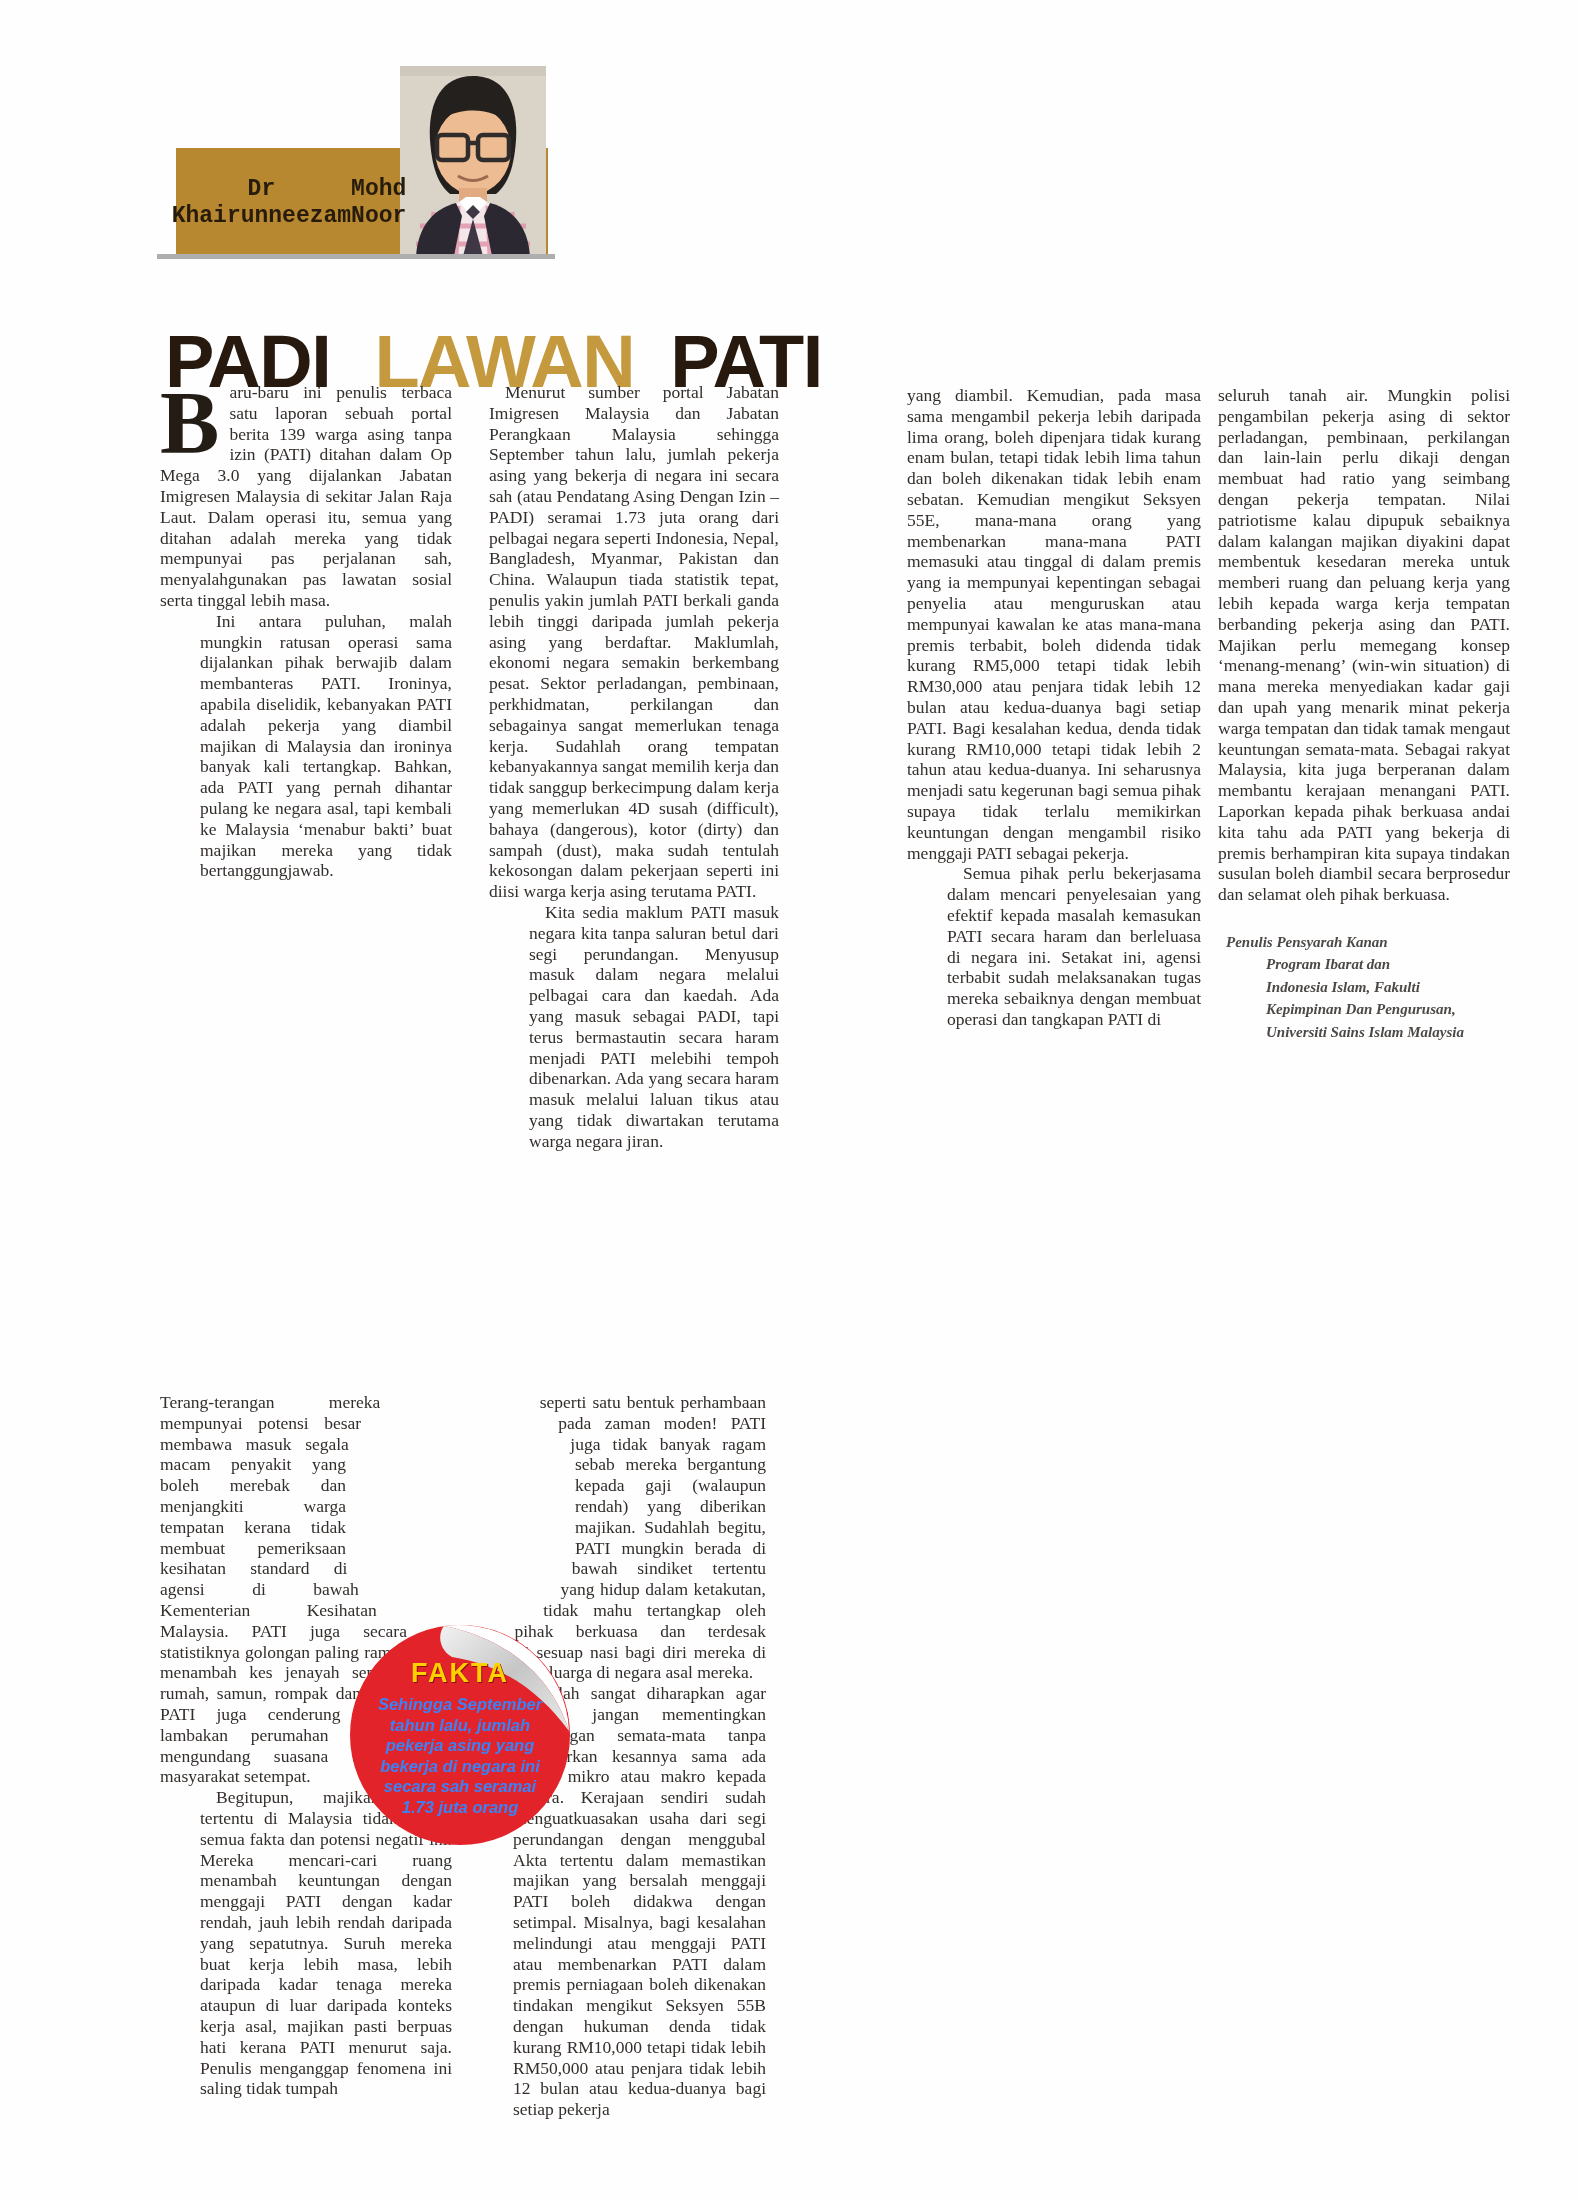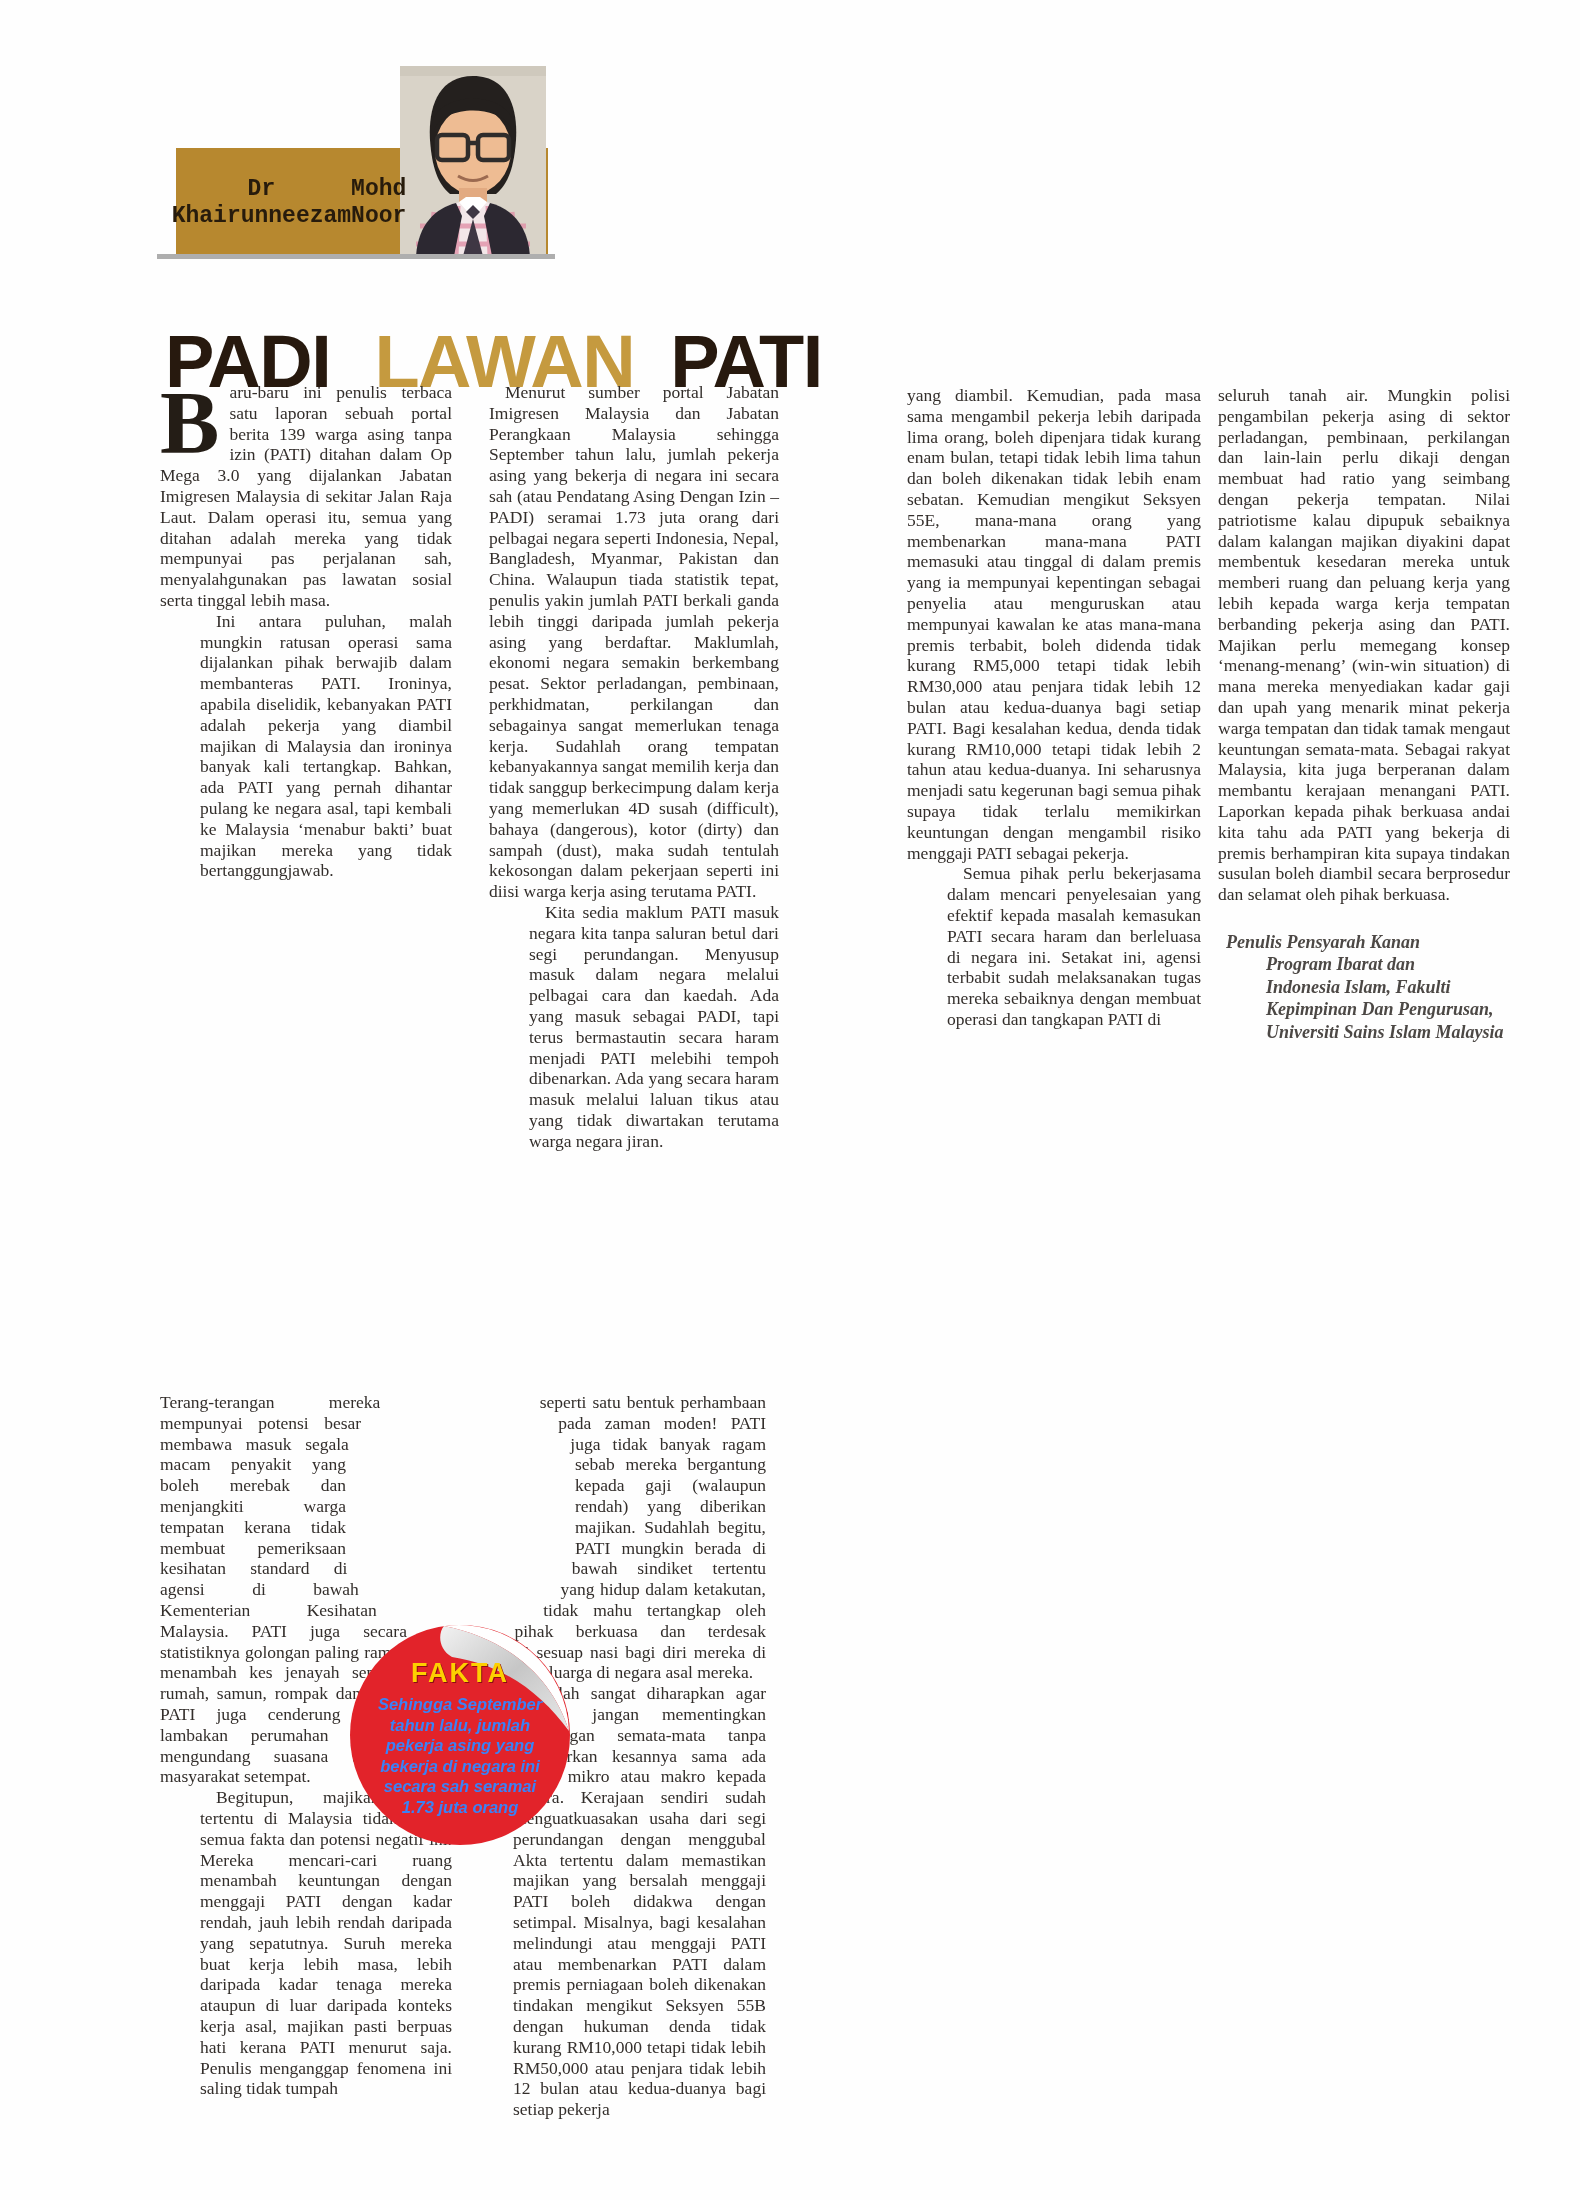--- a/index.html
+++ b/index.html
@@ -85,21 +85,21 @@
     font-weight: 700;
     font-size: 89px;
     line-height: 0.76;
     padding: 7px 10px 0 0;
     color: #241d16;
   }
 
   .bio {
     margin-top: 26px;
     padding-left: 8px;
-    font-size: 18px;
+    font-size: 15px;
     line-height: 22.5px;
     color: #4c4845;
     text-align: left;
   }
   .bio p { font-weight: 700; font-style: italic; margin: 0; text-indent: 0 !important; }
 
   
   .wrap-right {
     float: right;
     width: 106px; height: 232px;

